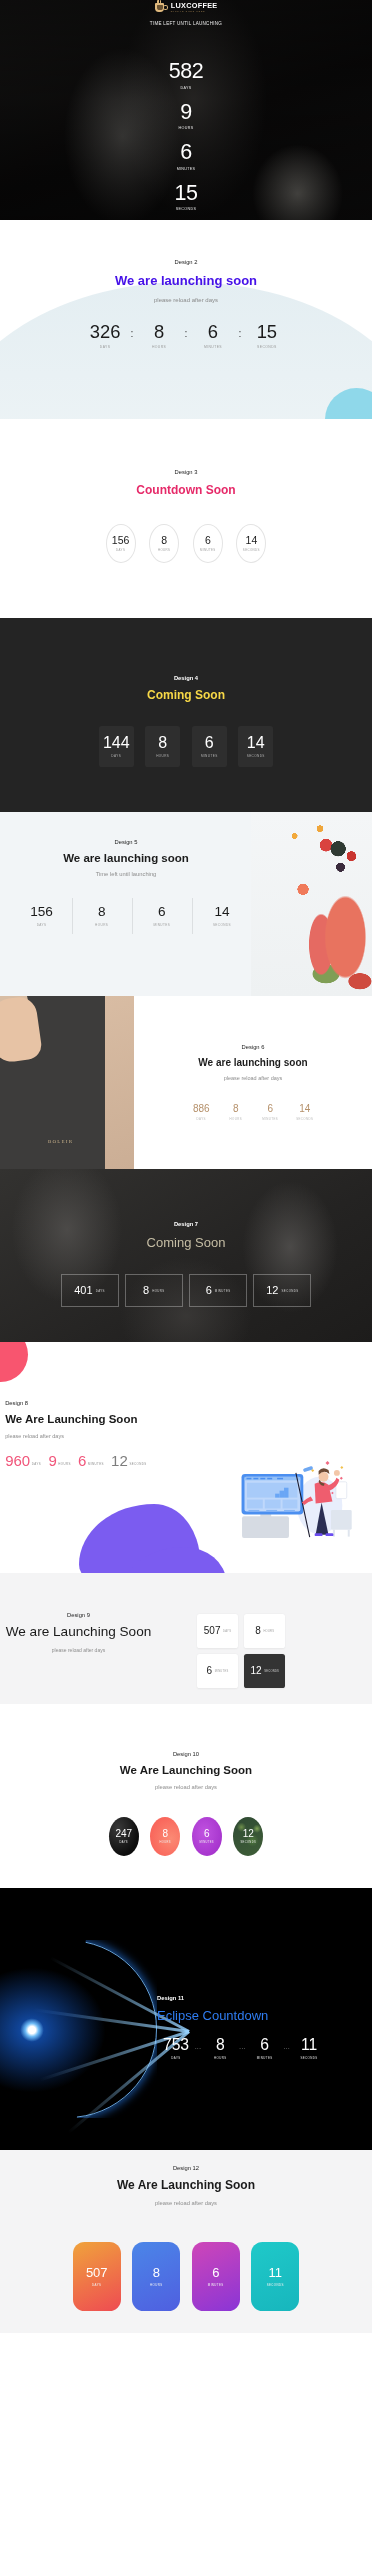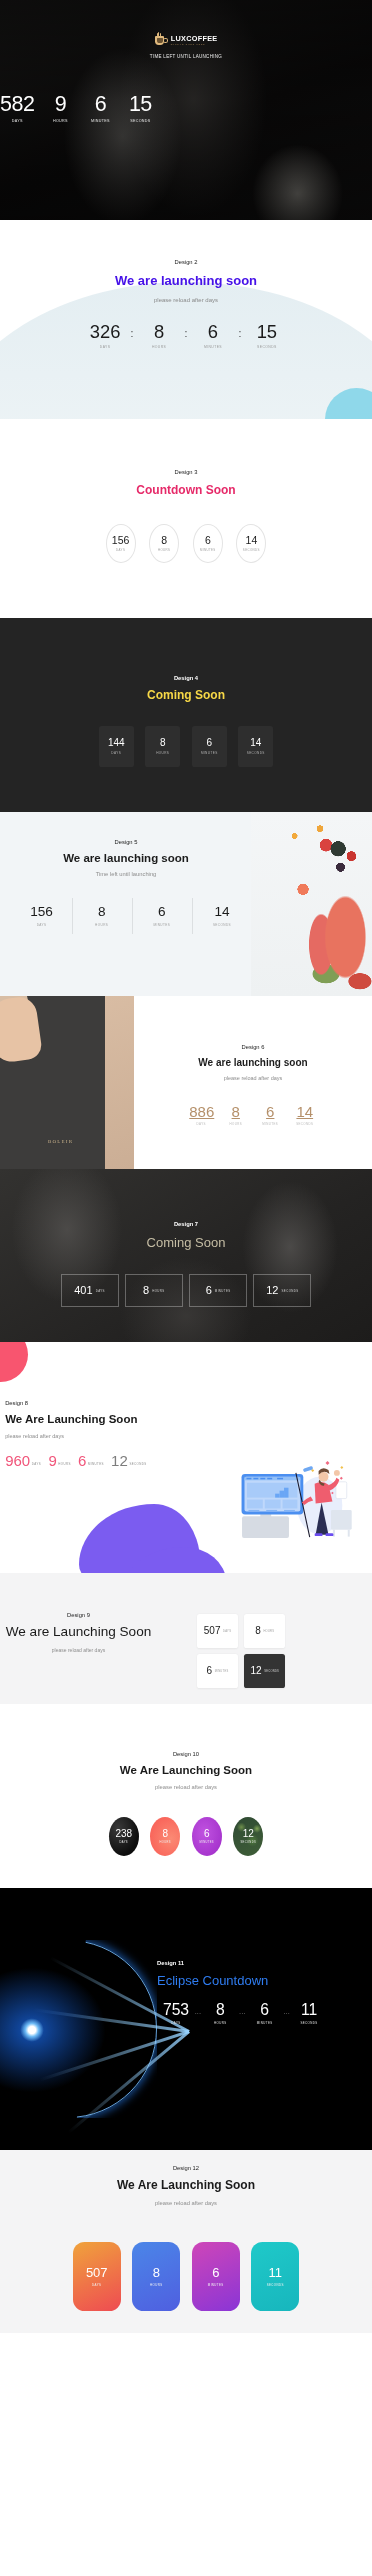--- a/index.html
+++ b/index.html
@@ -19,21 +19,21 @@
     background:
       radial-gradient(ellipse 84px 126px at 33% 62%, rgba(200,198,192,0.40), rgba(200,198,192,0) 70%),
       radial-gradient(ellipse 63px 68px at 80% 88%, rgba(225,222,212,0.55), rgba(225,222,212,0) 72%),
       radial-gradient(ellipse 105px 168px at 52% 45%, rgba(60,58,56,0.9), rgba(10,10,10,0) 70%),
       linear-gradient(160deg,#1d1c1b 0%,#0c0b0b 55%,#121111 100%);
   }
   .d1-bg:after{
     content:""; position:absolute; inset:0;
     background:linear-gradient(180deg,rgba(0,0,0,.55),rgba(0,0,0,.35) 45%,rgba(0,0,0,.55));
   }
-  .d1-inner { position:relative; z-index:3; text-align:center; padding-top:33px; }
+  .d1-inner { position:relative; z-index:3; text-align:center; }
   .logo-row { display:flex; align-items:center; justify-content:center; gap:2.6px; }
   .cup { position:relative; width:13.6px; height:12.6px; }
   .cup-body {
     position:absolute; left:1px; top:3.1px; width:9px; height:9px;
     background:#e0b97d; border-radius:1px 1px 3.7px 3.7px;
   }
   .cup-body:after{
     content:""; position:absolute; left:1.6px; top:1.6px; width:5.8px; height:5.2px;
     background:#6b5332; border-radius:0.5px 0.5px 2.6px 2.6px;
   }
@@ -42,21 +42,21 @@
     border:1.3px solid #e0b97d; border-radius:50%; border-left-color:transparent;
   }
   .steam{ position:absolute; left:2.1px; top:0; display:flex; gap:1px; }
   .steam i{ display:block; width:0.8px; height:3.1px; background:#e0b97d; border-radius:0.5px; }
   .steam i:nth-child(2){ height:4.2px; margin-top:-1px; }
   .logo-txt { display:flex; flex-direction:column; align-items:flex-start; }
   .logo-name { color:#fff; font-size:7.3px; font-weight:700; letter-spacing:0.3px; }
   .logo-slogan { color:#a58352; font-size:1.8px; font-weight:700; letter-spacing:1px; margin-top:0.5px; }
   .d1-title { color:#e9b977; font-size:13.6px; font-weight:700; margin-top:13.6px; letter-spacing:-0.2px; }
   .d1-sub { color:#efefef; font-size:4.5px; letter-spacing:0.3px; margin-top:8.4px; }
-  .d1-cd { display:flex; gap:12px; margin-top:35px; }
+  .d1-cd { display:flex; justify-content:center; gap:12px; margin-top:35px;flex-direction:column; }
   .d1-item { text-align:center; min-width:28px; }
   .d1-num { color:#fff; font-size:21.5px; font-weight:400; line-height:1; letter-spacing:-0.5px; }
   .d1-lbl { color:#e6e6e6; font-size:3.7px; letter-spacing:0.3px; margin-top:3.1px; }
 
   
   .d2 { height:199px; background:#fff; }
   .d2-curve {
     position:absolute; left:-58px; bottom:-199px; width:488px; height:336px;
     border-radius:50% 50% 0 0;
     background:linear-gradient(180deg,#e4eef2 0%,#eef4f6 55%,#f6f9fa 100%);
@@ -90,21 +90,21 @@
   
   .d4 { height:194px; background:#242424; }
   .d4-in { text-align:center; padding-top:57px; }
   .d4-tag { color:#fff; font-size:5.8px; font-weight:700; }
   .d4-h { color:#f7d847; font-size:12px; font-weight:700; margin-top:7.3px; }
   .d4-cd { display:flex; justify-content:center; gap:11.5px; margin-top:23.6px; }
   .d4-box {
     width:35px; height:41px; background:#2e2e2e; border-radius:2.6px;
     display:flex; flex-direction:column; align-items:center; justify-content:center;
   }
-  .d4-num { color:#fff; font-size:10px; line-height:1; font-weight:400; }
+  .d4-num { color:#fff; font-size:16px; line-height:1; font-weight:400; }
   .d4-lbl { color:#b0b0b0; font-size:3.1px; letter-spacing:0.4px; margin-top:2.6px; }
 
   
   .d5 { height:184px; background:#f2f5f7; }
   .d5-food {
     position:absolute; right:0; top:0; width:121px; height:184px;
     background:
       radial-gradient(circle 13.6px at 72% 20%, #2f3a33 0 55%, rgba(0,0,0,0) 57%),
       radial-gradient(circle 9px at 62% 18%, #d9433f 0 70%, rgba(0,0,0,0) 72%),
       radial-gradient(circle 6.8px at 83% 24%, #c9352f 0 70%, rgba(0,0,0,0) 72%),
@@ -140,21 +140,21 @@
     position:absolute; left:-9.4px; top:2.1px; width:48px; height:63px;
     background:#e7c3a5; border-radius:22px 18px 14.7px 19px; transform:rotate(-8deg);
   }
   .d6-sleeve { position:absolute; left:-21px; top:-3.1px; width:50px; height:30px; background:#d8bda4; border-radius:8.4px; transform:rotate(-12deg); }
   .d6-boleir { position:absolute; left:48px; top:143px; color:#c7b08a; font-size:5px; letter-spacing:1.2px; font-family:"Liberation Serif",serif; }
   .d6-right { flex:1; padding-top:48px; text-align:center; }
   .d6-h { color:#1c1c1c; font-size:10px; font-weight:700; margin-top:6.8px; }
   .d6-p { color:#8d8d8d; font-size:5.5px; margin-top:6.8px; }
   .d6-cd { display:flex; justify-content:center; gap:10.5px; margin-top:23px; }
   .d6-cell { width:24px; text-align:center; }
-  .d6-num { color:#b5906a; font-size:15px; line-height:1; font-weight:400;text-decoration:underline; }
+  .d6-num { color:#b5906a; font-size:10px; line-height:1; font-weight:400; }
   .d6-lbl { color:#b9b9b9; font-size:2.9px; letter-spacing:0.4px; margin-top:3.1px; }
 
   
   .d7 { height:173px; background:#2b2b2b; }
   .d7-bg {
     position:absolute; inset:0;
     background:
       radial-gradient(ellipse 79px 105px at 18% 35%, rgba(86,84,82,.75), rgba(0,0,0,0) 70%),
       radial-gradient(ellipse 68px 94px at 78% 45%, rgba(92,90,88,.7), rgba(0,0,0,0) 70%),
       radial-gradient(ellipse 94px 84px at 50% 85%, rgba(70,68,66,.6), rgba(0,0,0,0) 70%),
@@ -239,21 +239,21 @@
       radial-gradient(ellipse 105px 89px at 50% 50%, rgba(26,110,245,.75), rgba(0,0,0,0) 70%);
   }
   .d11-ray { position:absolute; left:31.5px; top:142px; width:157px; height:3.1px;
     background:linear-gradient(90deg,rgba(80,160,255,0), rgba(150,210,255,.85)); transform-origin:right center; }
   .d11-arc {
     position:absolute; left:-21px; top:52px; width:178px; height:178px;
     border-radius:50%; border:1px solid rgba(120,190,255,.85);
     box-shadow:0 0 9.4px 1.6px rgba(40,130,250,.65);
     clip-path: polygon(60% 0, 100% 0, 100% 100%, 55% 100%);
   }
-  .d11-in { position:relative; z-index:5; padding-left:157px; padding-top:72px; }
+  .d11-in { position:relative; z-index:5; padding-left:157px; padding-top:107px; }
   .d11-tag { color:#fff; font-size:5.8px; font-weight:700; }
   .d11-h { color:#2f7cf0; font-size:13px; font-weight:400; margin-top:7.3px; font-family:"Liberation Sans Narrow","Liberation Sans",sans-serif; }
   .d11-cd { display:flex; align-items:flex-start; margin-top:13.6px; }
   .d11-cell { width:38px; text-align:center; }
   .d11-num { color:#fff; font-size:15.7px; line-height:1; font-weight:300; font-family:"Liberation Sans Narrow","Liberation Sans",sans-serif; }
   .d11-lbl { color:#e2e2e2; font-size:2.9px; letter-spacing:0.4px; margin-top:3.7px; }
   .d11-dot { color:#ddd; font-size:5.8px; padding-top:7.3px; letter-spacing:0.5px; }
 
   
   .d12 { height:183px; background:#f4f4f5; }
@@ -582,21 +582,21 @@
   </div>
 </section>
 
 <section class="sec d10">
   <div class="d10-in">
     <div class="d-tag">Design 10</div>
     <h2 class="d10-h">We Are Launching Soon</h2>
     <div class="d10-p">please reload after days</div>
     <div class="d10-cd">
       <div class="d10-c" style="background:radial-gradient(ellipse at 30% 30%,#3a3a3a,#0d0d0d 70%);">
-        <div class="d10-num">238</div>
+        <div class="d10-num">247</div>
         <div class="d10-lbl">DAYS</div>
       </div>
       <div class="d10-c" style="background:radial-gradient(ellipse at 70% 55%,#fb8a74,#f9675c 70%);">
         <div class="d10-num">8</div>
         <div class="d10-lbl">HOURS</div>
       </div>
       <div class="d10-c" style="background:radial-gradient(ellipse at 40% 40%,#c052e0,#a634cd 75%);">
         <div class="d10-num">6</div>
         <div class="d10-lbl">MINUTES</div>
       </div>

